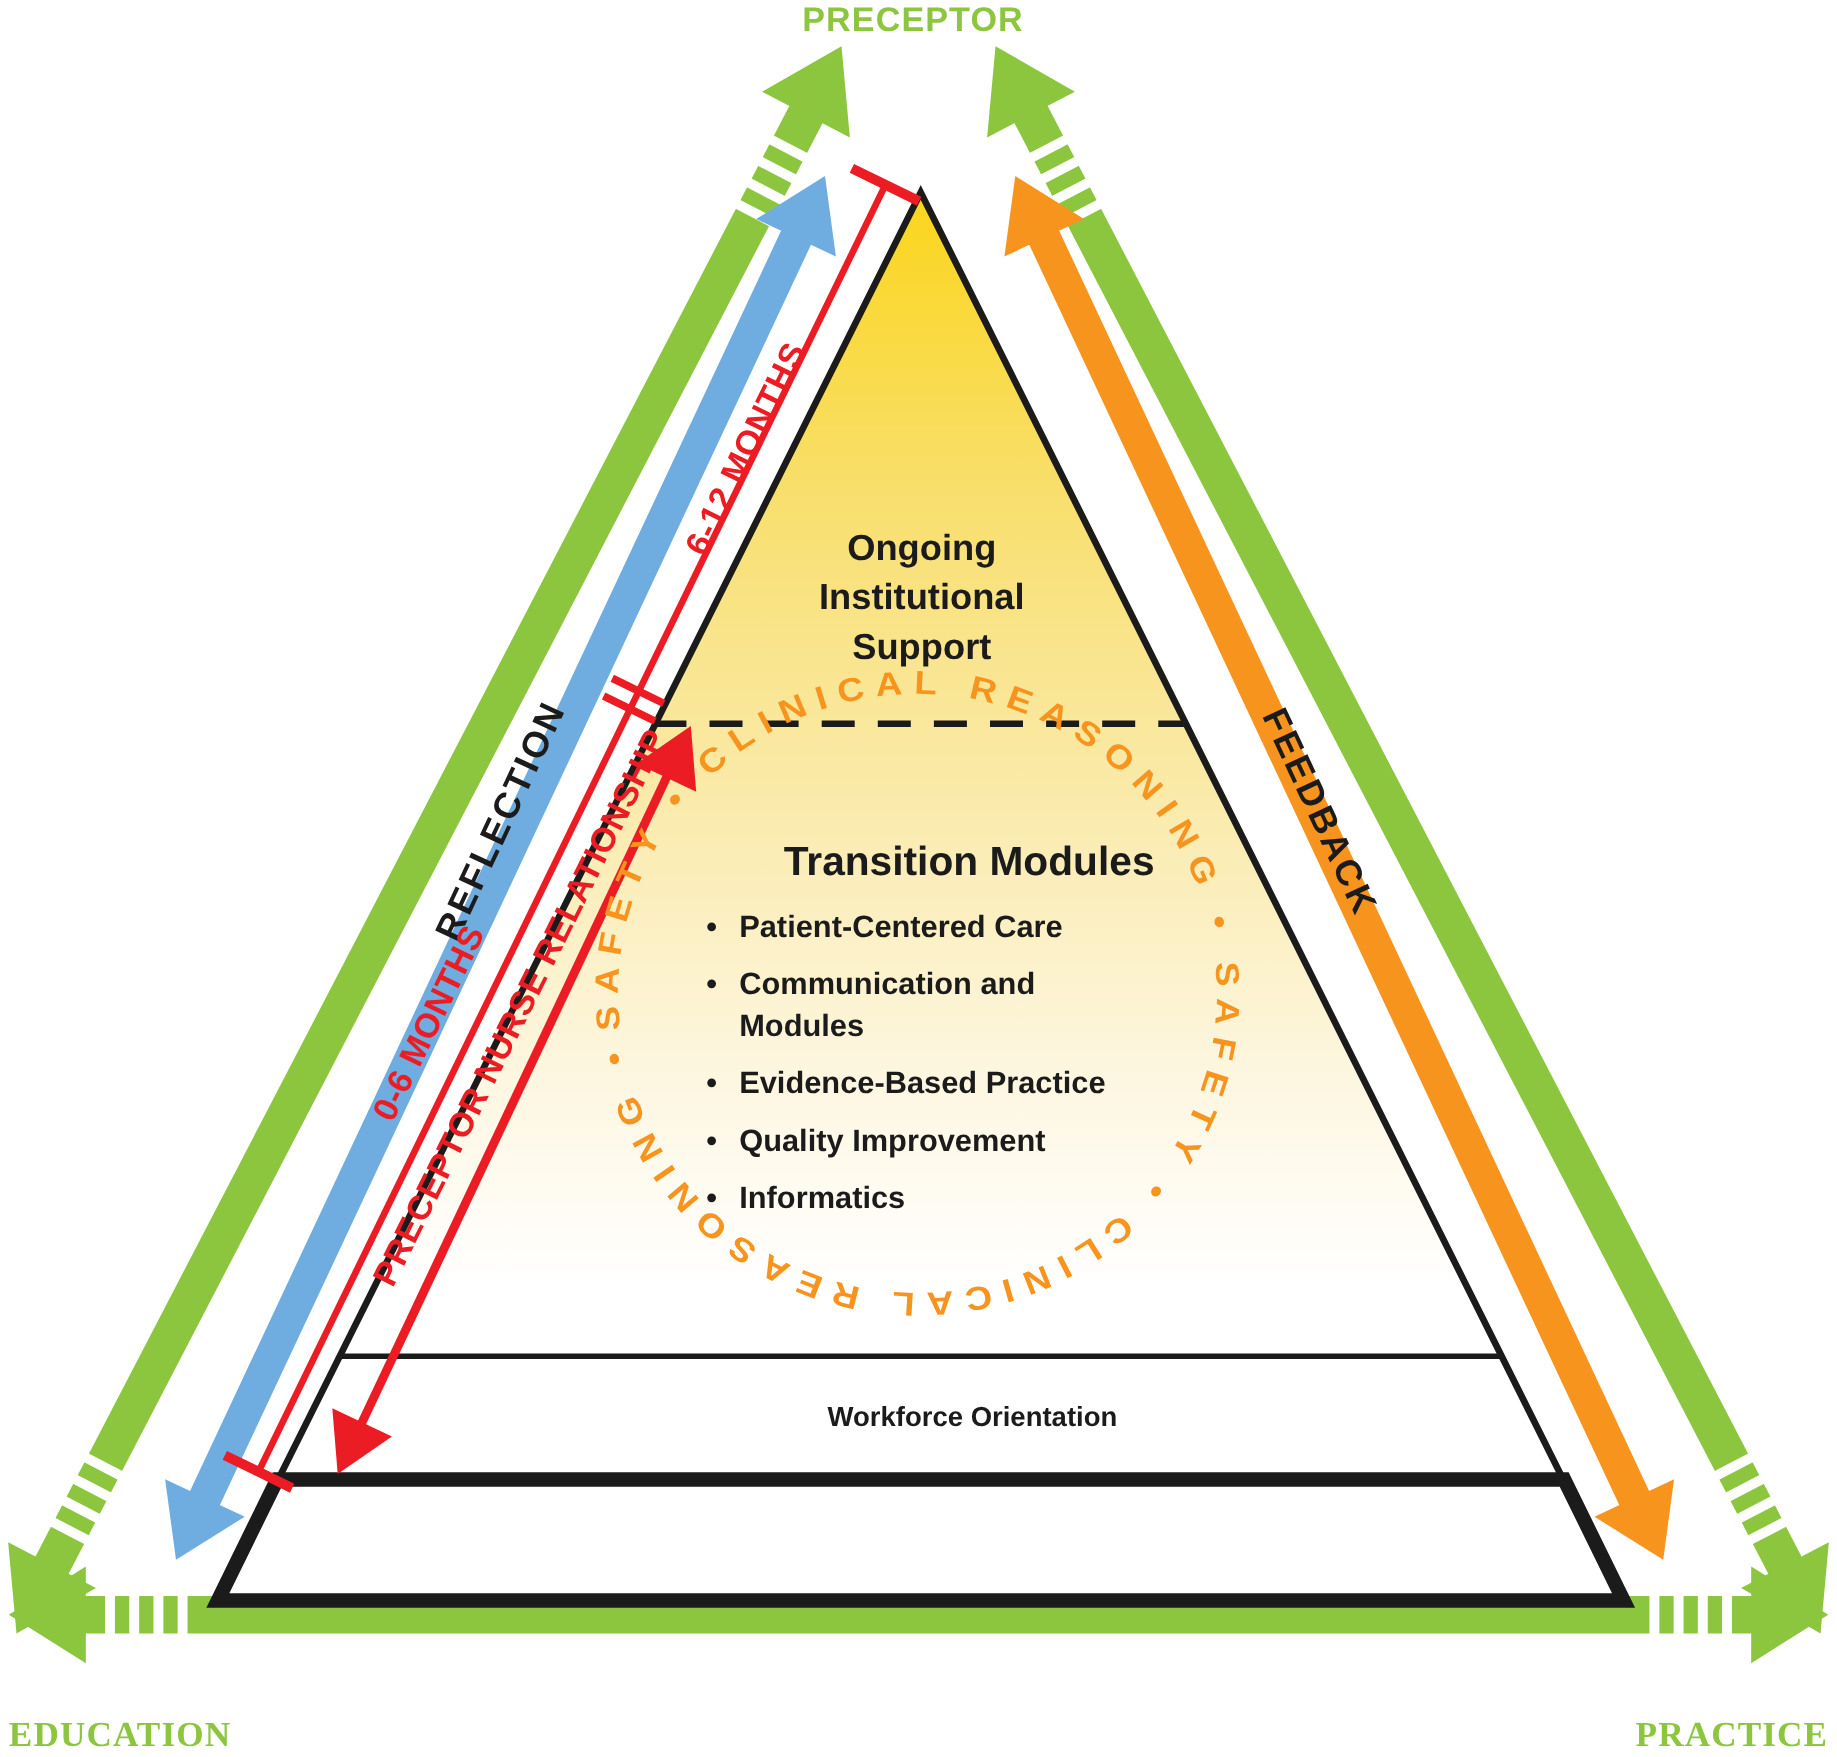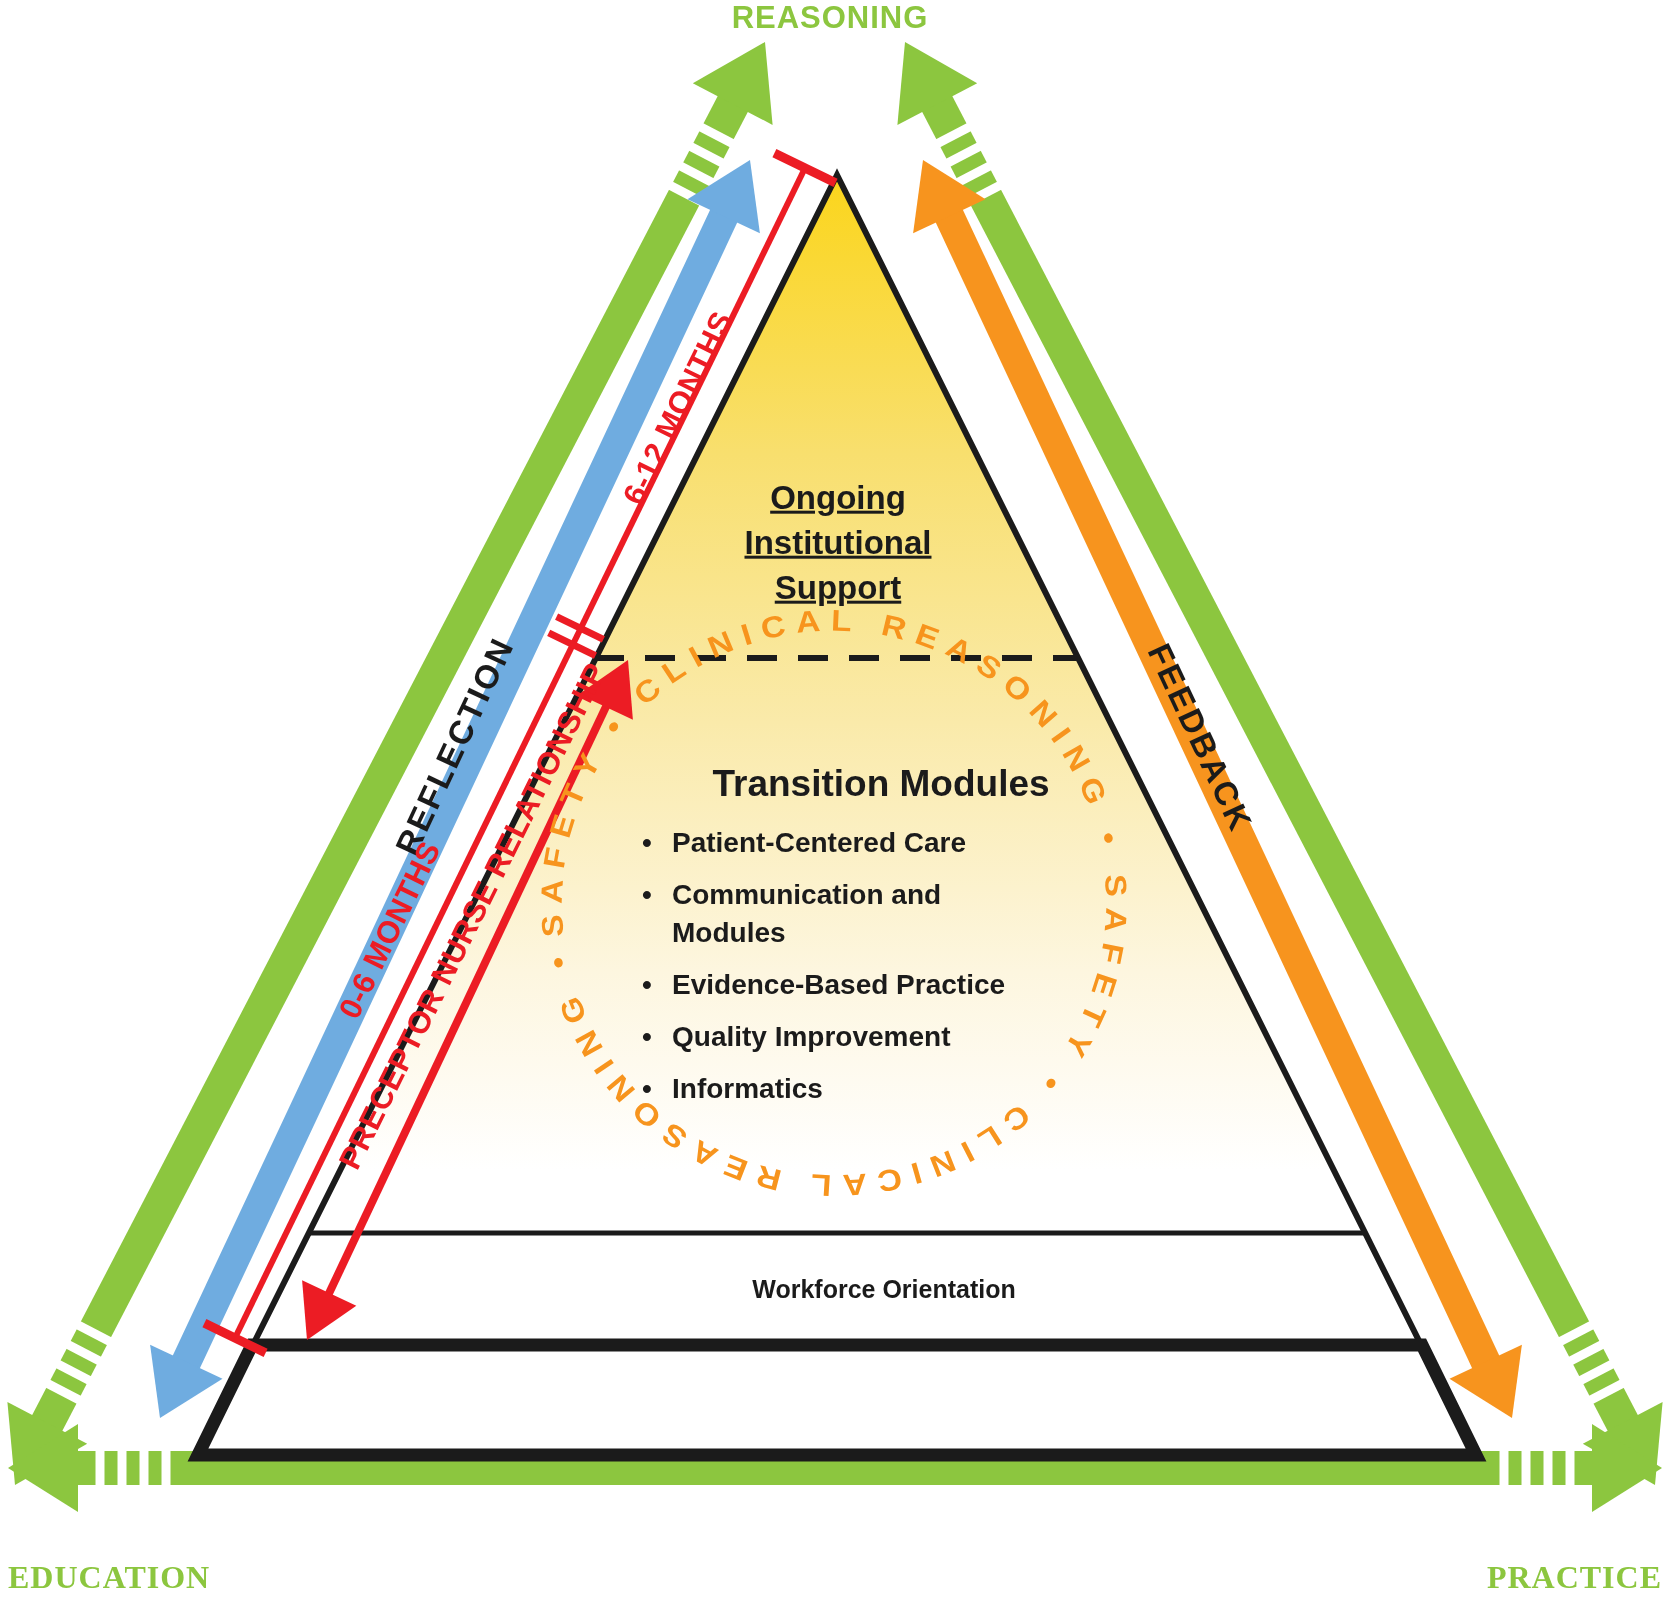--- a/index.html
+++ b/index.html
@@ -144,34 +144,34 @@
       <line class="stroke-red" x1="610.9" y1="696.2" x2="324.1" y2="1303.8" stroke-width="8"></line>
       <polygon class="fill-red" points="628,660 578.7,694.2 632.9,719.8"></polygon>
       <polygon class="fill-red" points="307,1340 302.1,1280.2 356.3,1305.8"></polygon>
     </g>
 
     <text class="ring-text">
       <textPath href="#ringPath" xlink:href="#ringPath" startOffset="0" textLength="1700" lengthAdjust="spacingAndGlyphs">SAFETY • CLINICAL REASONING • SAFETY • CLINICAL REASONING •</textPath>
     </text>
   </svg>
 
-  <div class="lbl green-text" id="regulation" style="left:830px;top:18px;">REASONING</div>
+  <div class="lbl green-text" id="regulation" style="left:830px;top:18px;">PRECEPTOR</div>
 
 
   <div class="lbl" id="reflection-label" style="left:455px;top:746px;--rot:-65deg;">REFLECTION</div>
 
   <div class="lbl" id="feedback-label" style="left:1200px;top:738px;--rot:65deg;">FEEDBACK</div>
 
   <div class="lbl red-text" id="months-6-12" style="left:678px;top:408px;--rot:-64deg;">6-12 MONTHS</div>
 
   <div class="lbl red-text" id="months-0-6" style="left:390px;top:930px;--rot:-64deg;">0-6 MONTHS</div>
 
   <div class="lbl red-text" id="preceptor-label" style="left:473px;top:916px;--rot:-63.5deg;">PRECEPTOR NURSE RELATIONSHIP</div>
 
-  <div class="lbl wrap" id="ongoing-support" style="left:838px;top:543px;text-decoration:underline;">Ongoing Institutional Support</div>
+  <div class="lbl wrap" id="ongoing-support" style="left:838px;top:543px;">Ongoing Institutional Support</div>
 
   <div class="lbl" id="transition-title" style="left:837px;top:784px;margin-left:44px;">Transition Modules</div>
 
   <ul id="modules-list">
       <li>Patient-Centered Care</li>
       <li>Communication and Modules</li>
       <li>Evidence-Based Practice</li>
       <li>Quality Improvement</li>
       <li>Informatics</li>
     </ul>

